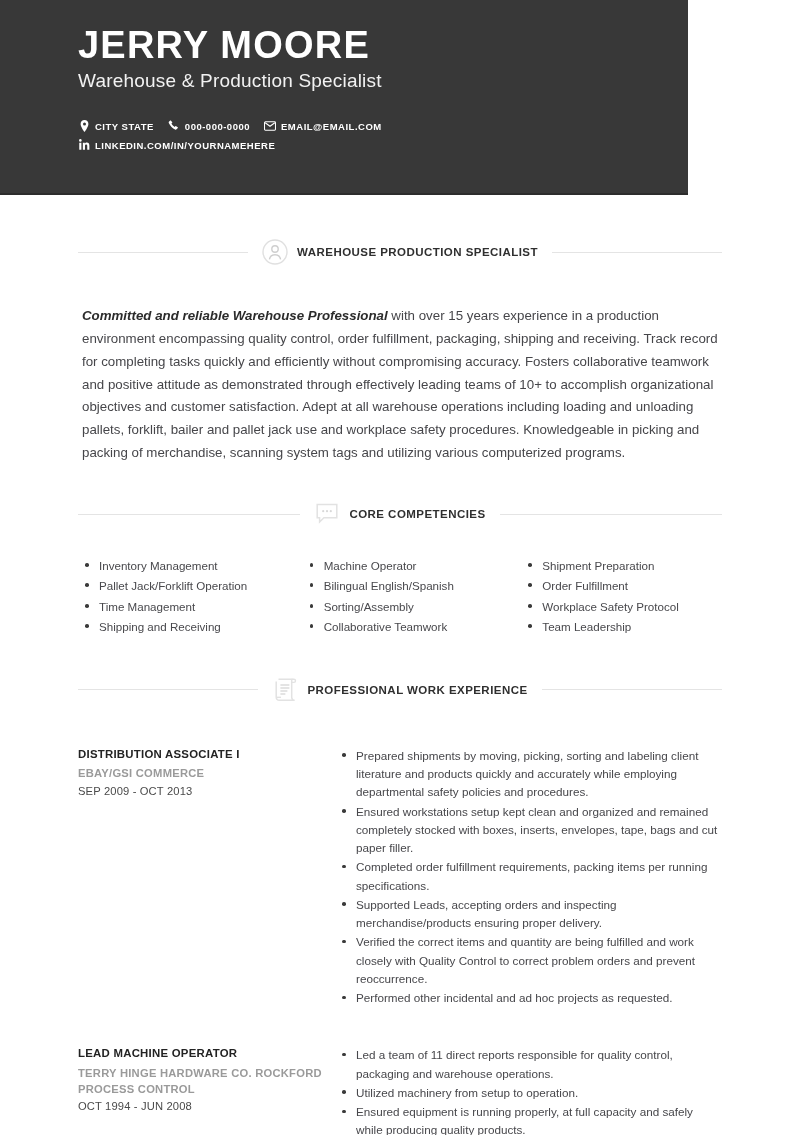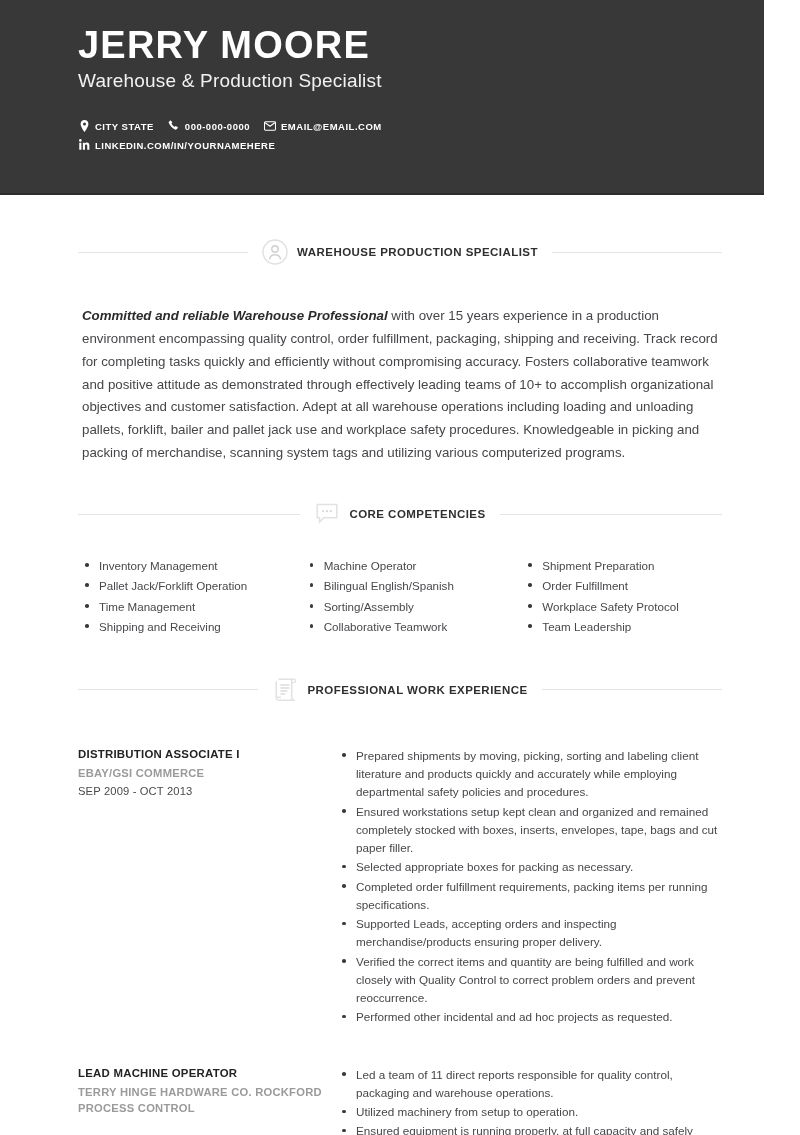--- a/index.html
+++ b/index.html
@@ -11,21 +11,21 @@
     height: 1135px;
     background: #ffffff;
     font-family: "Liberation Sans", sans-serif;
     color: #3b3b3b;
     overflow: hidden;
   }
 
   
   .header {
     background: #383838;
-    width: 764px;
+    width: 688px;
     height: 195px;
     box-sizing: border-box;
     padding: 26px 0 0 78px;
     position: relative;
   }
   .header::after{
     content:"";
     position:absolute;
     left:0; right:0; bottom:0;
     height:2px;
@@ -390,35 +390,35 @@
   <div class="job">
     <div class="job-left">
       <div class="job-role">DISTRIBUTION ASSOCIATE I</div>
       <div class="job-company">EBAY/GSI COMMERCE</div>
       <div class="job-dates">SEP 2009 - OCT 2013</div>
     </div>
     <div class="job-right">
       <ul class="job-bullets">
         <li>Prepared shipments by moving, picking, sorting and labeling client literature and products quickly and accurately while employing departmental safety policies and procedures.</li>
         <li>Ensured workstations setup kept clean and organized and remained completely stocked with boxes, inserts, envelopes, tape, bags and cut paper filler.</li>
-        <li>Selected appropriate boxes for packing as necessary.</li>
         <li>Completed order fulfillment requirements, packing items per running specifications.</li>
         <li>Supported Leads, accepting orders and inspecting merchandise/products ensuring proper delivery.</li>
         <li>Verified the correct items and quantity are being fulfilled and work closely with Quality Control to correct problem orders and prevent reoccurrence.</li>
         <li>Performed other incidental and ad hoc projects as requested.</li>
       </ul>
     </div>
   </div>
 
   <div style="height:24px"></div>
 
   <div class="job">
     <div class="job-left">
       <div class="job-role">LEAD MACHINE OPERATOR</div>
       <div class="job-company">TERRY HINGE HARDWARE CO. ROCKFORD PROCESS CONTROL</div>
+      <div class="job-dates">OCT 1994 - JUN 2008</div>
     </div>
     <div class="job-right">
       <ul class="job-bullets">
         <li>Led a team of 11 direct reports responsible for quality control, packaging and warehouse operations.</li>
         <li>Utilized machinery from setup to operation.</li>
         <li>Ensured equipment is running properly, at full capacity and safely while producing quality products.</li>
       </ul>
     </div>
   </div>
 

